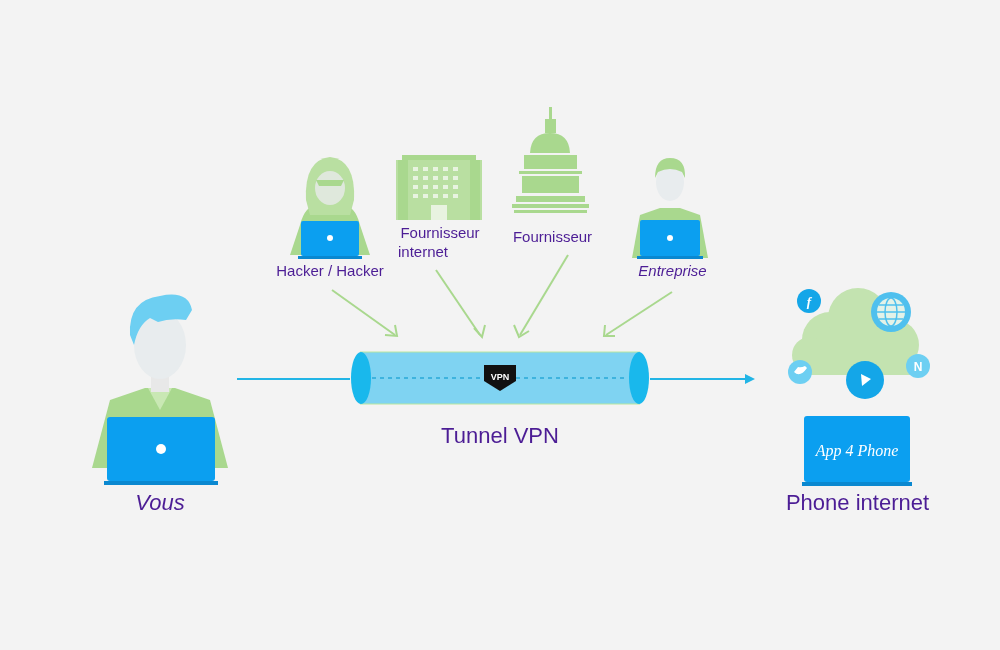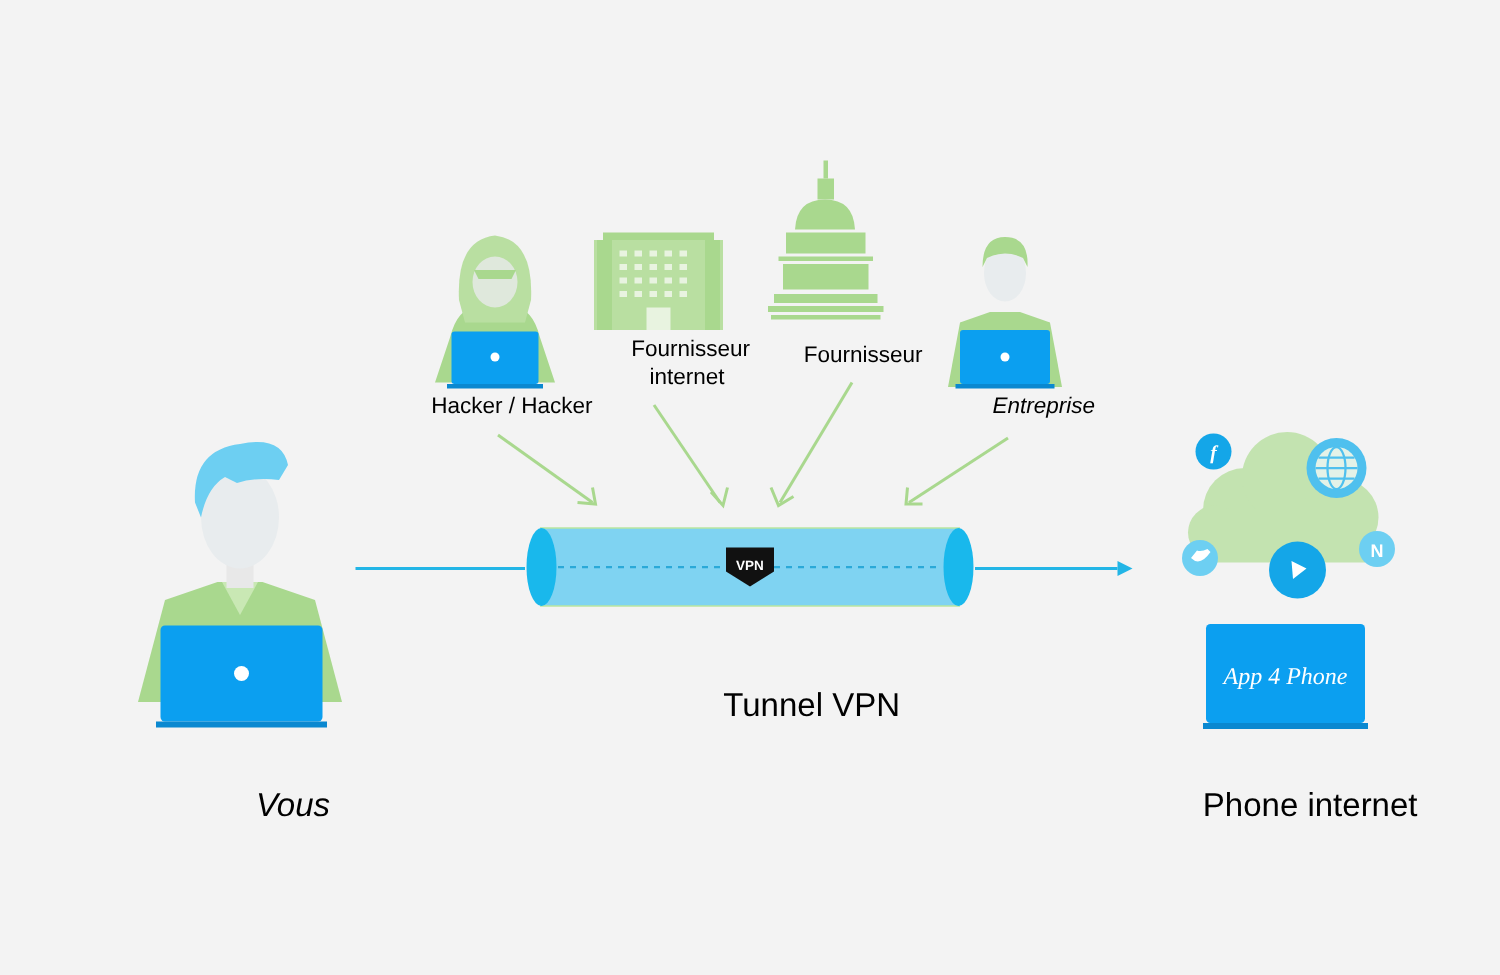--- a/index.html
+++ b/index.html
@@ -1,20 +1,20 @@
 <!DOCTYPE html>
 <html><head>
 <meta charset="utf-8">
 <style>
   html,body{margin:0;padding:0;}
   body{width:1000px;height:650px;background:#f3f3f3;position:relative;overflow:hidden;font-family:"Liberation Sans",sans-serif;}
   svg{position:absolute;left:0;top:0;}
-  .lbl{position:absolute;color:#000000;text-align:right;white-space:nowrap;}
+  .lbl{position:absolute;color:#4c1d95;text-align:center;white-space:nowrap;}
   .sm{font-size:15px;line-height:18px;}
-  .lg{font-size:22px;margin-top:34px;}
+  .lg{font-size:22px;}
 </style>
 </head>
 <body>
 
 <svg width="1000" height="650">
 
   <line x1="237" y1="379" x2="350" y2="379" stroke="#22b5e6" stroke-width="2"></line>
   <line x1="650" y1="379" x2="745" y2="379" stroke="#22b5e6" stroke-width="2"></line>
   <polygon points="755,379 745,374 745,384" fill="#22b5e6"></polygon>
 

